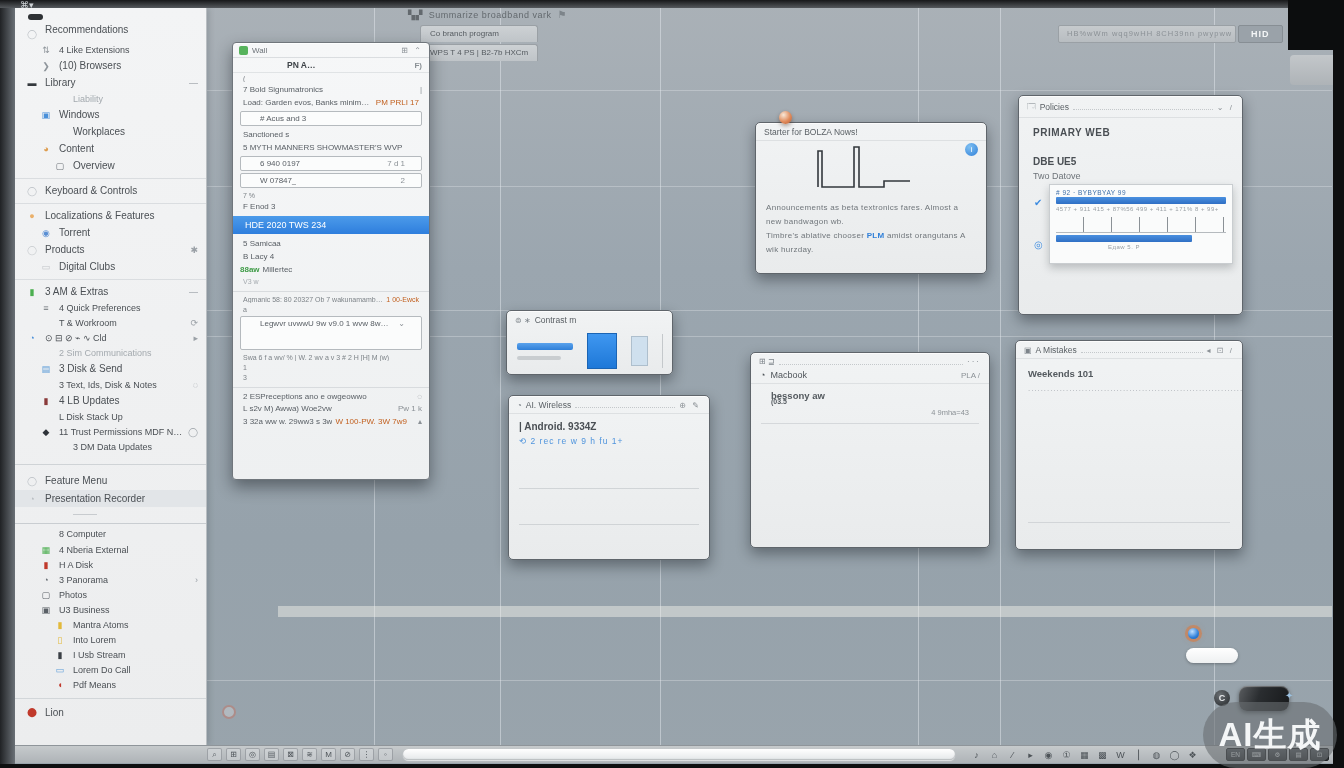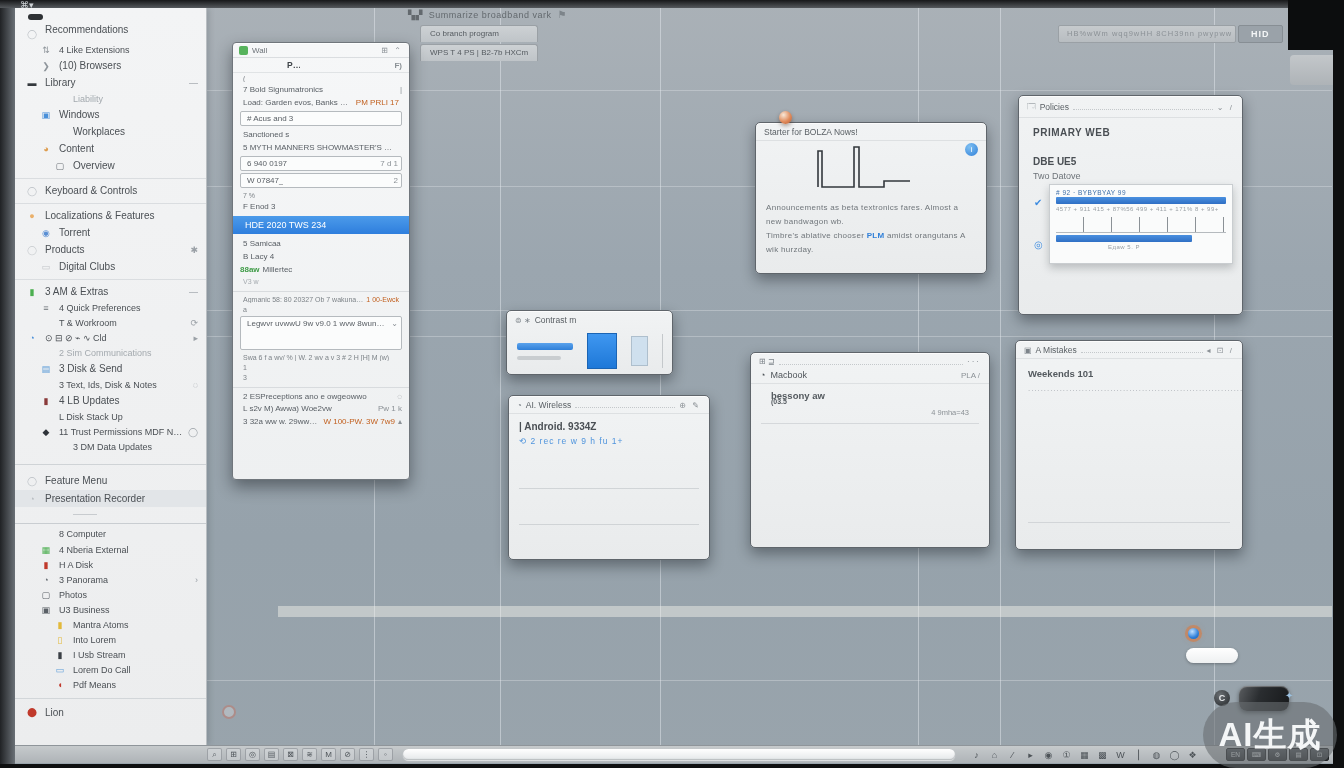--- a/index.html
+++ b/index.html
@@ -45,35 +45,35 @@
   .s-row.ind1 { padding-left:24px; }
   .s-row.ind2 { padding-left:38px; }
   .s-row.muted { color:#a4aaaf; }
   .s-row.sep { border-top:1px solid #dadde0; margin-top:4px; padding-top:3px; height:21px; }
   .s-row.sepw { border-top:1px solid #cfd3d6; margin-top:10px; padding-top:6px; height:26px; }
   .s-row.grp { border-top:1px solid #c9cdd1; margin-top:3px; padding-top:2px; height:19px; }
   .s-row.selrow { background:#e2e5e8; }
   .s-row.bott { margin-top:6px; border-top:1px solid #d2d6d9; height:24px; }
 
   
-  .menu { position:absolute; left:232px; top:42px; width:178px; height:438px; background:linear-gradient(#f6f7f8,#eef0f1); border:1px solid #70767c; border-radius:4px; box-shadow:0 7px 16px rgba(15,20,25,.45), inset 0 1px 0 rgba(255,255,255,.8); z-index:12; padding:2px 0 4px; overflow:hidden; }
+  .menu { position:absolute; left:232px; top:42px; width:198px; height:438px; background:linear-gradient(#f6f7f8,#eef0f1); border:1px solid #70767c; border-radius:4px; box-shadow:0 7px 16px rgba(15,20,25,.45), inset 0 1px 0 rgba(255,255,255,.8); z-index:12; padding:2px 0 4px; overflow:hidden; }
   .menu-head { display:flex; align-items:center; padding:1px 6px 2px; border-bottom:1px solid #dadde0; }
   .menu-head .dot { width:9px; height:9px; background:#57b35c; border-radius:2px; margin-right:4px; }
   .menu-head .mh-t { font-size:8px; color:#6d7379; flex:1; }
   .menu-head .mh-i { font-size:8px; color:#8b9196; letter-spacing:2px; }
   .m-row { display:flex; align-items:center; min-height:13px; padding:1px 7px; font-size:8.5px; color:#585e64; gap:3px; white-space:nowrap; overflow:hidden; }
   .m-row .m-pre { font-weight:bold; }
   .m-row .m-lb { overflow:hidden; text-overflow:ellipsis; }
   .m-row .m-acc { color:#c2601f; }
   .m-row .m-tr { margin-left:auto; color:#8b9196; font-size:8px; }
   .m-row.hdr { font-weight:bold; color:#3e4348; border-bottom:1px solid #e0e3e5; min-height:15px;gap:47px; }
   .m-row.sm { font-size:8px; }
   .m-row.tiny { font-size:7px; min-height:10px; color:#7d8388; }
   .m-row.muted { color:#a4aaaf; }
-  .m-row.box { border:1px solid #b5babe; background:#fbfcfc; border-radius:2px; margin:2px 7px; padding:2px 3px; min-height:14px; }
+  .m-row.box { border:1px solid #b5babe; background:#fbfcfc; border-radius:2px; margin:2px 7px; padding:2px 16px; min-height:14px; }
   .m-row.tall { height:34px; align-items:flex-start; }
   .m-row.hl { background:linear-gradient(#4c9bea,#2e7edd); color:#fff; font-size:9px; min-height:18px; margin:3px 0; padding-left:9px; }
   .m-row.hl .m-tr { color:#d7e8fa; }
   .m-row.sep { border-top:1px solid #d8dbde; margin-top:5px; padding-top:4px; }
 
   
   .panel { position:absolute; background:linear-gradient(#f1f3f4,#e9ebec); border:1px solid #5f656b; border-radius:5px; box-shadow:0 6px 14px rgba(15,20,26,.4), inset 0 1px 0 rgba(255,255,255,.75); z-index:8; }
   .p-head { display:flex; align-items:center; gap:4px; padding:4px 8px 3px; font-size:8.5px; color:#5a6065; border-bottom:1px solid #dde0e2; }
   .p-head .ph-ic { font-size:8px; color:#7d848a; }
   .p-head .ph-sp { flex:1; border-bottom:1px dotted #c4c8cb; height:6px; }

